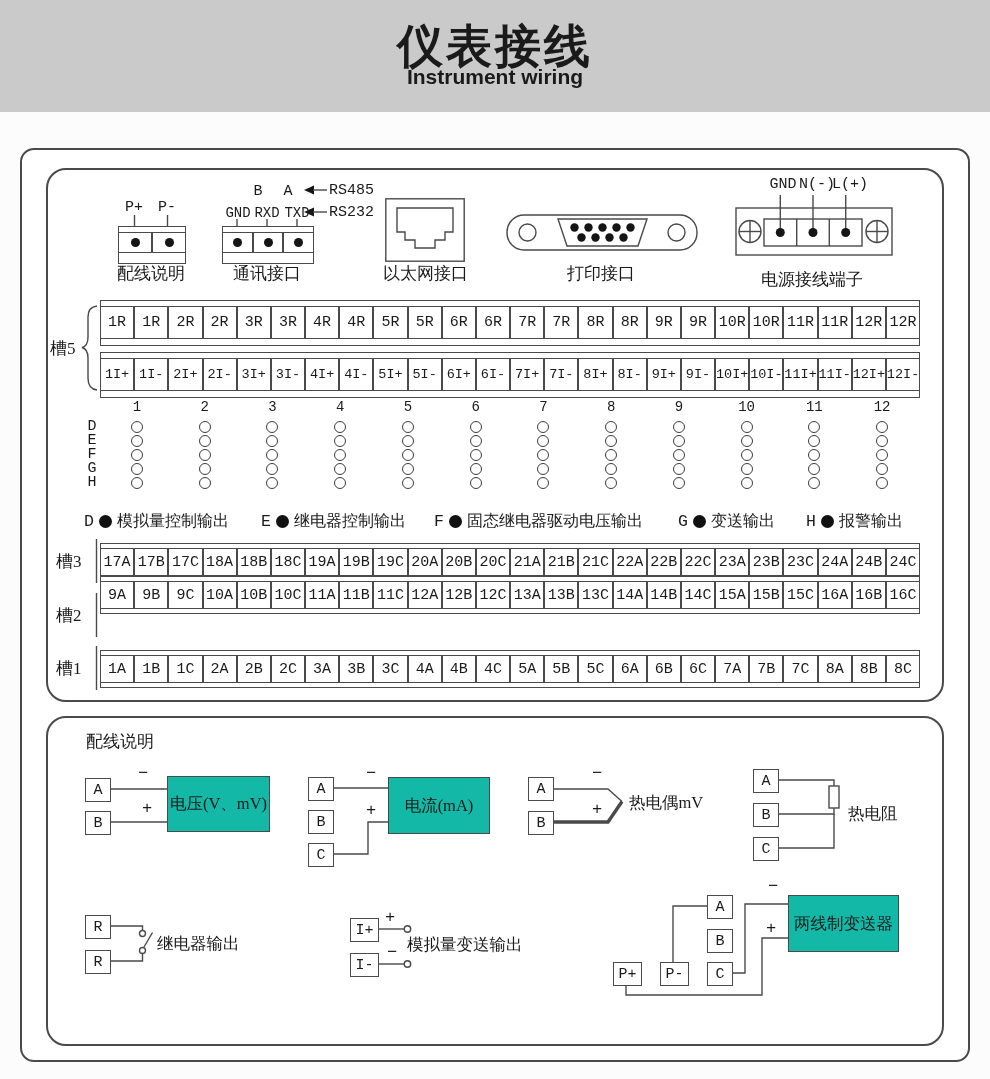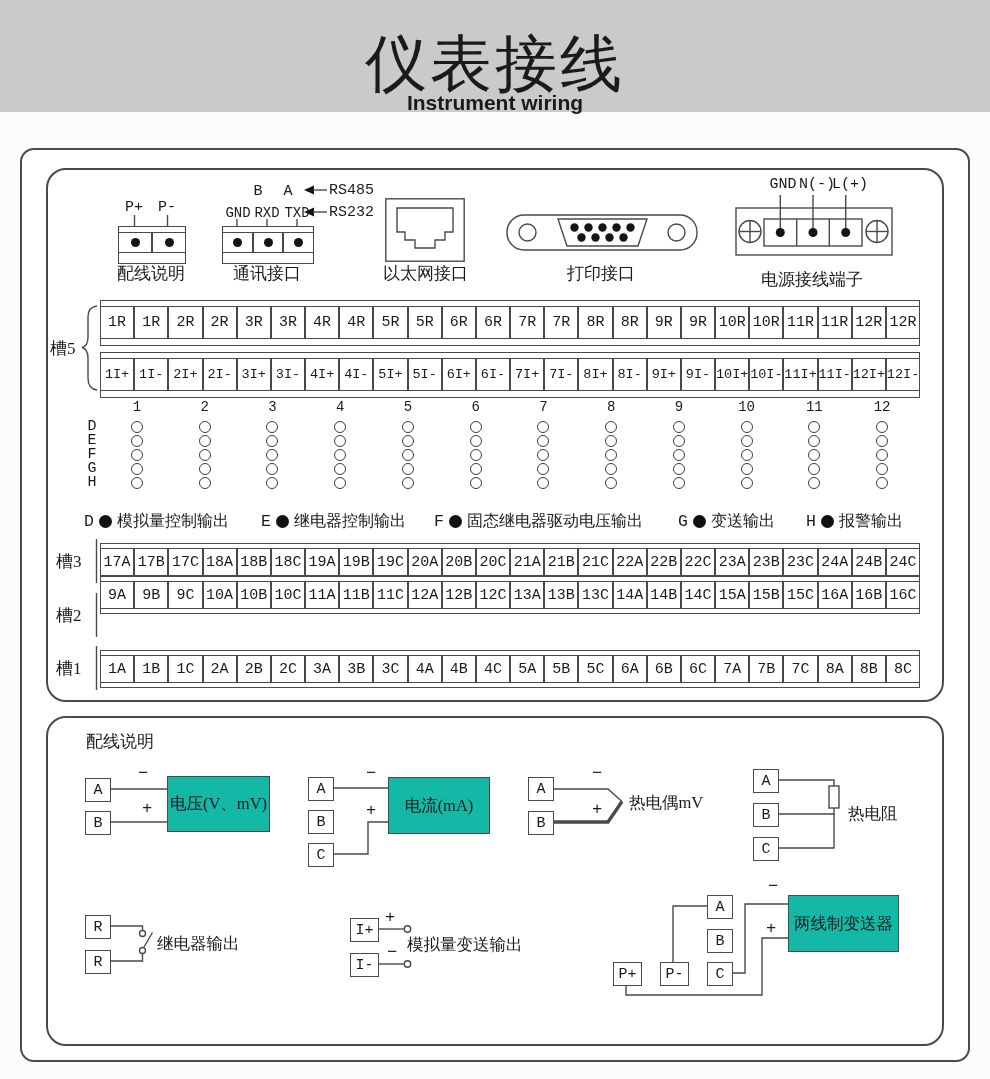--- a/index.html
+++ b/index.html
@@ -3,21 +3,21 @@
 <meta charset="utf-8">
 <style>
   html,body{margin:0;padding:0;background:#fcfcfc;}
   #page{position:relative;width:990px;height:1079px;background:#fcfcfc;overflow:hidden;
         font-family:"Liberation Sans",sans-serif;color:#1a1a1a;}
   .abs{position:absolute;}
   .mono{font-family:"Liberation Mono","DejaVu Sans Mono",monospace;}
   .cjk{font-family:"Liberation Serif",serif;}
   
   .header{left:0;top:0;width:990px;height:112px;background:#cacaca;text-align:center;}
-  .header-title{padding-top:28px;font-size:62px;font-weight:400;letter-spacing:3px;line-height:1.15;}
+  .header-title{padding-top:20px;font-size:46px;font-weight:700;letter-spacing:3px;line-height:1.15;}
   .header-sub{font-size:21px;font-weight:700;margin-top:-8px;}
   
   .outer-box{left:20px;top:148px;width:946px;height:910px;border:2px solid #4a4a4a;border-radius:14px;background:#fff;}
   .inner-box{border:2px solid #4a4a4a;border-radius:20px;background:#fff;}
   .inner-top{left:46px;top:168px;width:894px;height:530px;}
   .inner-bottom{left:46px;top:716px;width:894px;height:326px;}
   
   #lines{left:0;top:0;pointer-events:none;}
   #lines path,#lines line,#lines rect,#lines circle,#lines polygon,#lines polyline{stroke:#4a4a4a;stroke-width:1.4;fill:none;}
   #lines .fdot{fill:#151515;stroke:none;}

